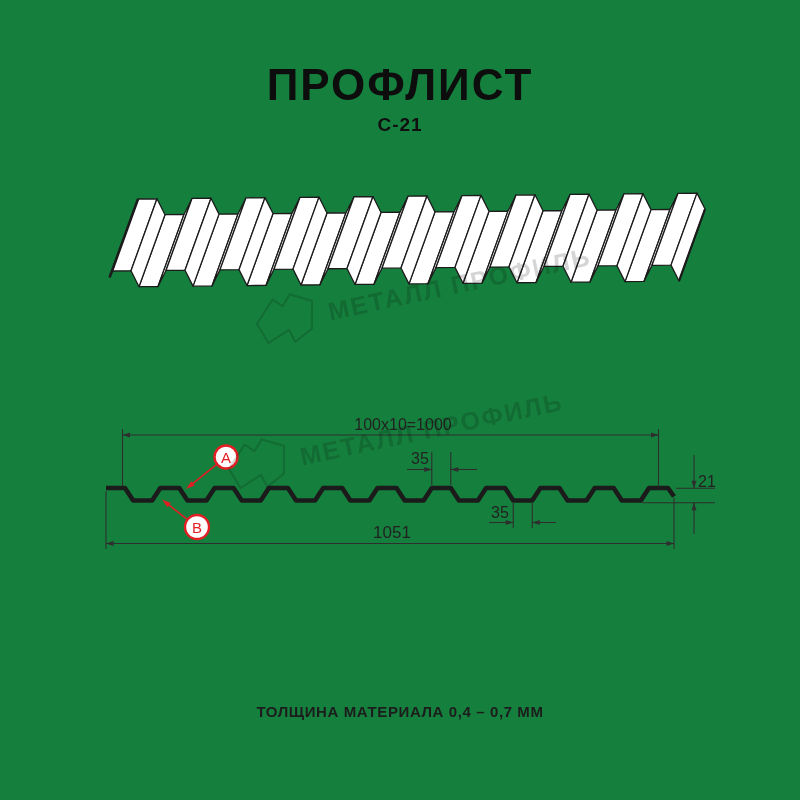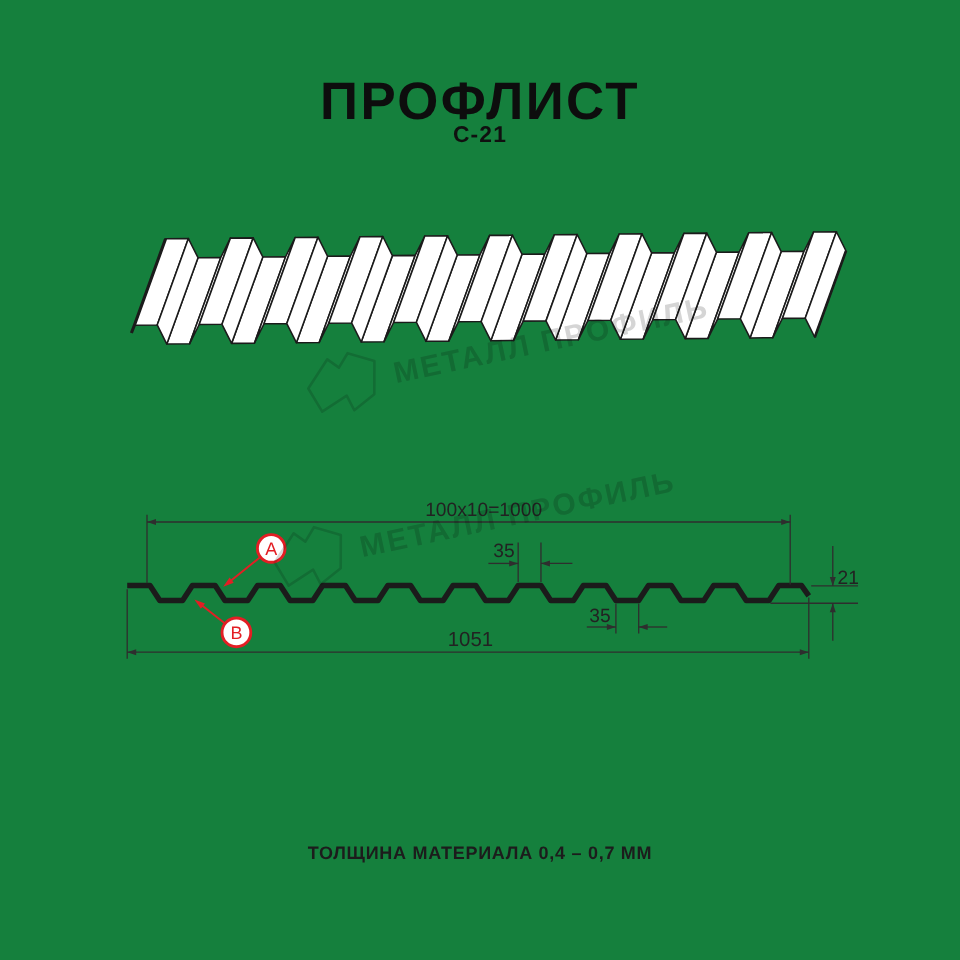--- a/index.html
+++ b/index.html
@@ -1,20 +1,20 @@
 <!DOCTYPE html>
 <html><head>
 <meta charset="utf-8">
 <style>
   html,body{margin:0;padding:0;background:#fff;}
   .page{position:relative;width:800px;height:800px;background:#15803d;overflow:hidden;
         font-family:Liberation Sans, sans-serif;}
   .title{position:absolute;top:60px;left:0;width:100%;text-align:center;
          font-size:44px;font-weight:800;letter-spacing:2px;color:#0d0d0d;}
-  .code{position:absolute;top:102px;left:0;width:100%;text-align:center;
+  .code{position:absolute;top:114px;left:0;width:100%;text-align:center;
         font-size:19px;font-weight:600;letter-spacing:1px;color:#101010;}
   .caption{position:absolute;top:703px;left:0;width:100%;text-align:center;
            font-size:15px;font-weight:600;letter-spacing:.6px;color:#1c1c1c;}
   svg.dwg{position:absolute;left:0;top:0;}
   .watermark{position:absolute;display:flex;align-items:center;gap:10px;
              mix-blend-mode:multiply;pointer-events:none;}
   .wm1{left:256px;top:295px;transform:rotate(-12deg);transform-origin:20px 40px;}
   .wm2{left:228px;top:440px;transform:rotate(-12deg);transform-origin:20px 40px;}
   .wm-text{font-size:25px;font-weight:700;letter-spacing:2px;color:#d5d5d5;white-space:nowrap;}
   .dim-text{font-size:16px;fill:#222222;}

